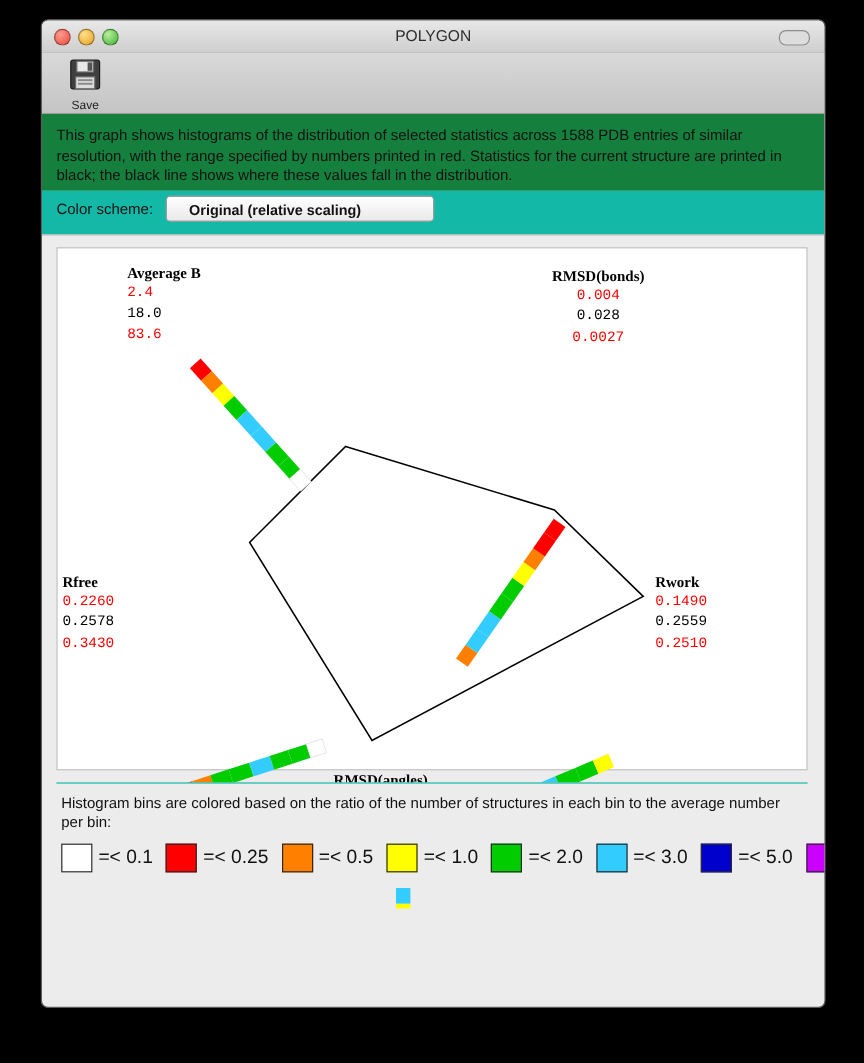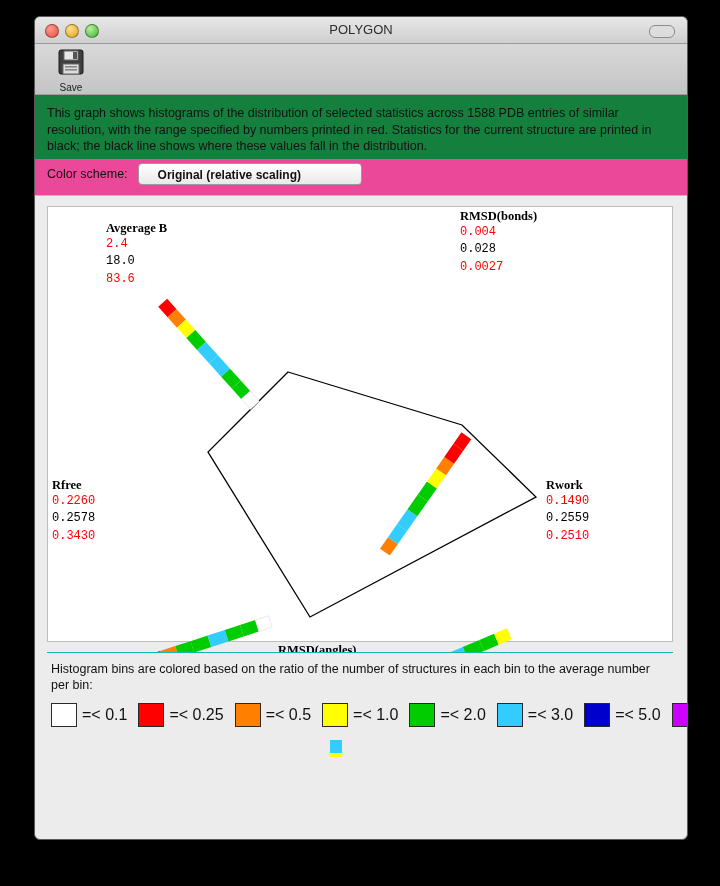--- a/index.html
+++ b/index.html
@@ -83,21 +83,21 @@
   }
   
   #description {
     background: #15803d;
     padding: 10px 12px 4px 12px;
     font-size: 12.5px;
     color: #111;
     line-height: 1.33;
   }
   #colorscheme-row {
-    background: #ec4899;
+    background: #14b8a6;
     padding: 4px 12px 10px 12px;
     display: flex;
     align-items: center;
     border-bottom: 1px solid #bdbdbd;
   }
   #colorscheme-label {
     font-size: 12.5px;
     color: #111;
     margin-right: 10px;
   }
@@ -301,21 +301,21 @@
       </g>
     </svg>
 
     <div class="stat-block" style="left:58px; top:14px;">
       <div class="stat-name">Avgerage B</div>
       <div class="stat-num stat-red">2.4</div>
       <div class="stat-num stat-black">18.0</div>
       <div class="stat-num stat-red">83.6</div>
     </div>
 
-    <div class="stat-block" style="left:412px; top:2px;">
+    <div class="stat-block" style="left:412px; top:16px;text-align:center;">
       <div class="stat-name">RMSD(bonds)</div>
       <div class="stat-num stat-red">0.004</div>
       <div class="stat-num stat-black">0.028</div>
       <div class="stat-num stat-red">0.0027</div>
     </div>
 
     <div class="stat-block" style="left:498px; top:271px;">
       <div class="stat-name">Rwork</div>
       <div class="stat-num stat-red">0.1490</div>
       <div class="stat-num stat-black">0.2559</div>

